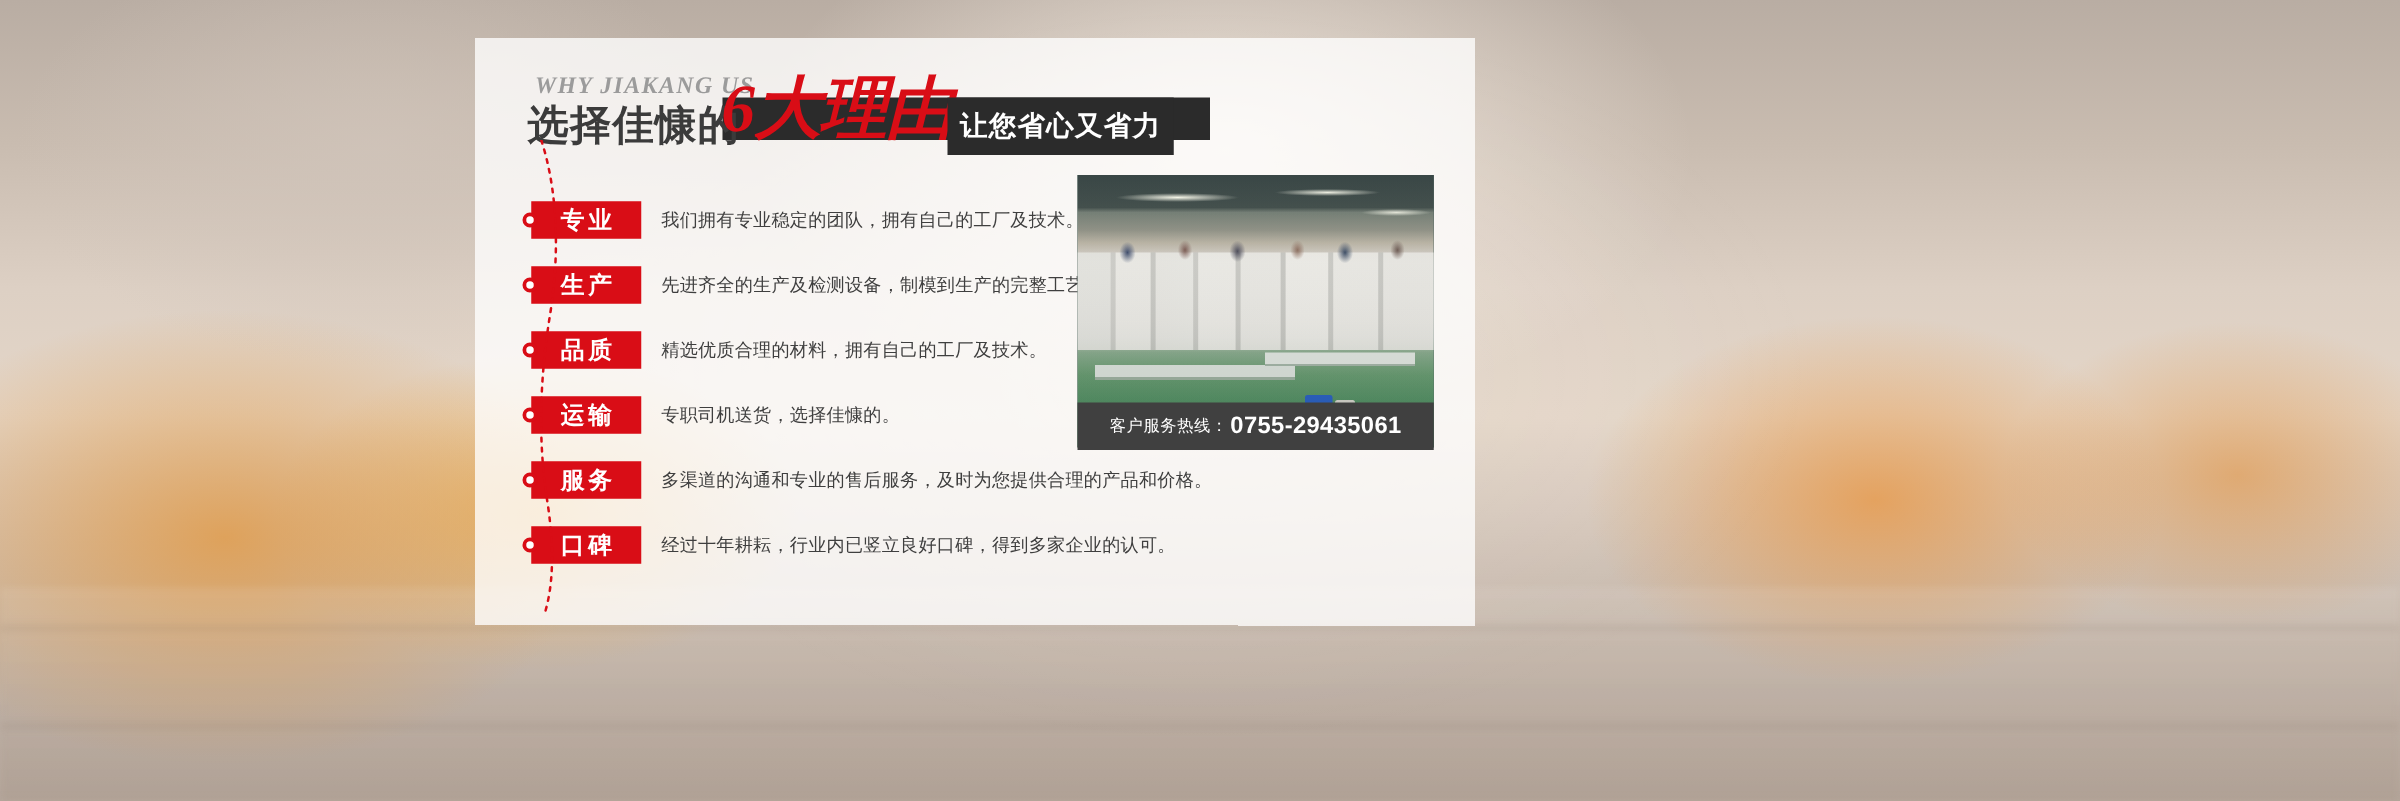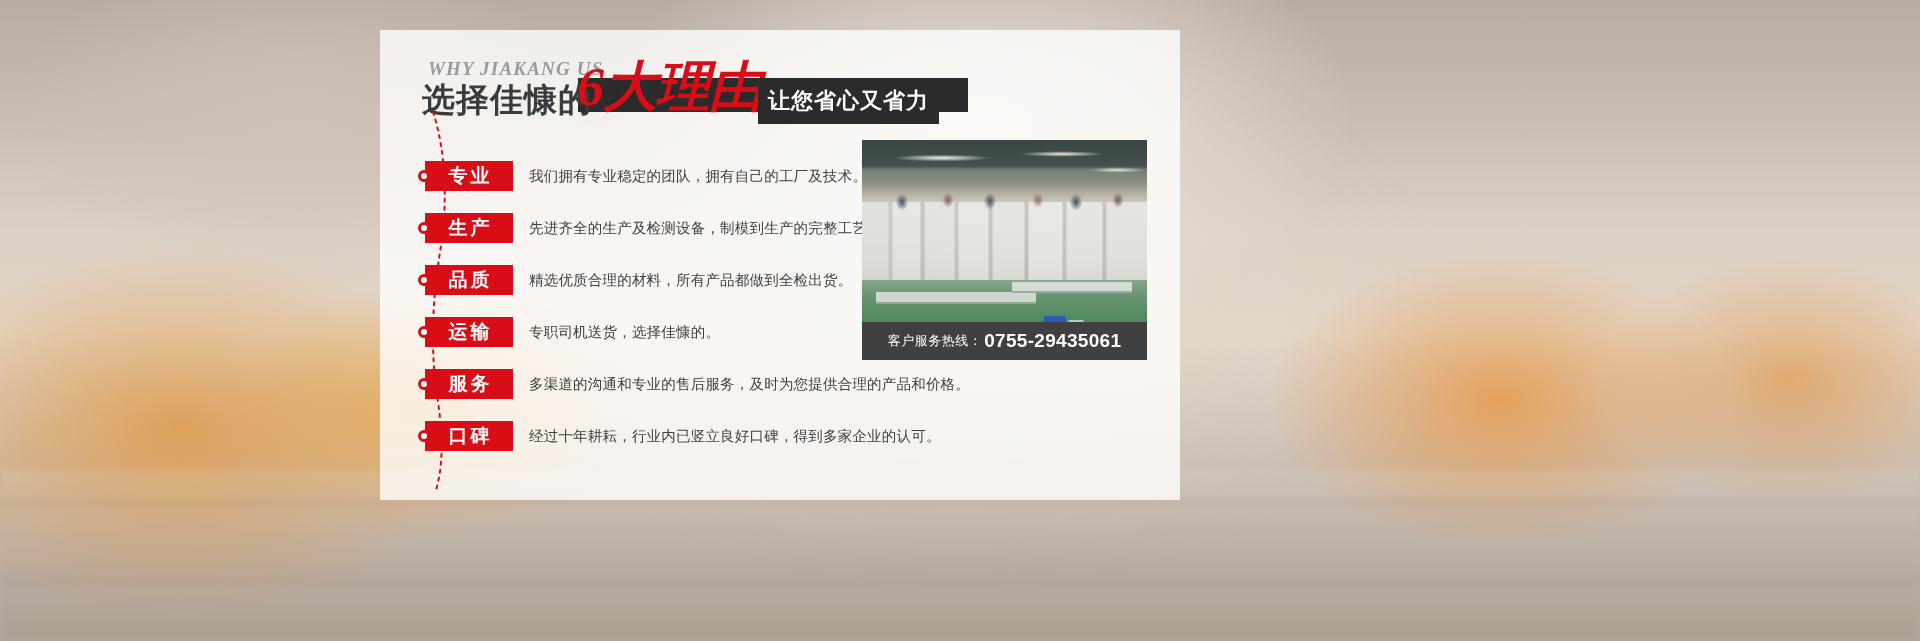--- a/index.html
+++ b/index.html
@@ -335,21 +335,21 @@
     <div class="row">
       <div class="tag">专业</div>
       <div class="desc">我们拥有专业稳定的团队，拥有自己的工厂及技术。</div>
     </div>
     <div class="row">
       <div class="tag">生产</div>
       <div class="desc">先进齐全的生产及检测设备，制模到生产的完整工艺。</div>
     </div>
     <div class="row">
       <div class="tag">品质</div>
-      <div class="desc">精选优质合理的材料，所有产品都做到全检出货。</div>
+      <div class="desc">精选优质合理的材料，拥有自己的工厂及技术。</div>
     </div>
     <div class="row">
       <div class="tag">运输</div>
       <div class="desc">专职司机送货，选择佳慷的。</div>
     </div>
     <div class="row">
       <div class="tag">服务</div>
       <div class="desc">多渠道的沟通和专业的售后服务，及时为您提供合理的产品和价格。</div>
     </div>
     <div class="row">

